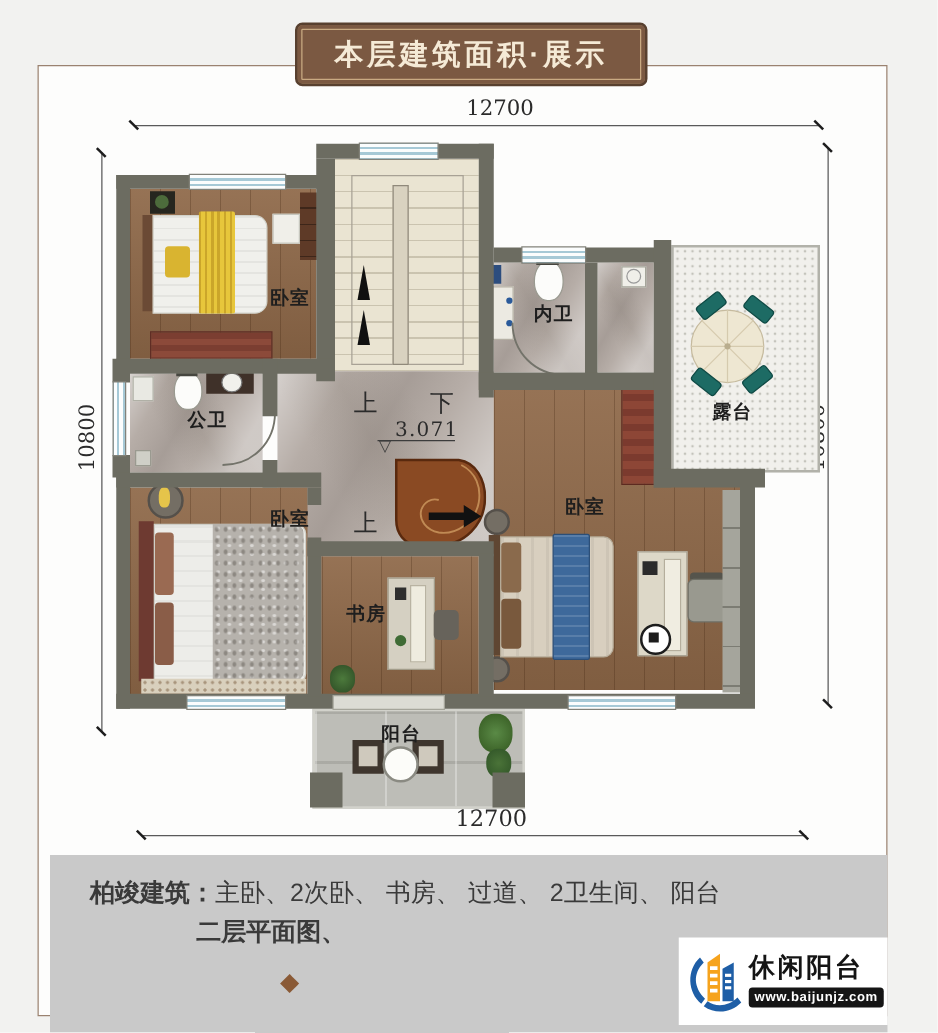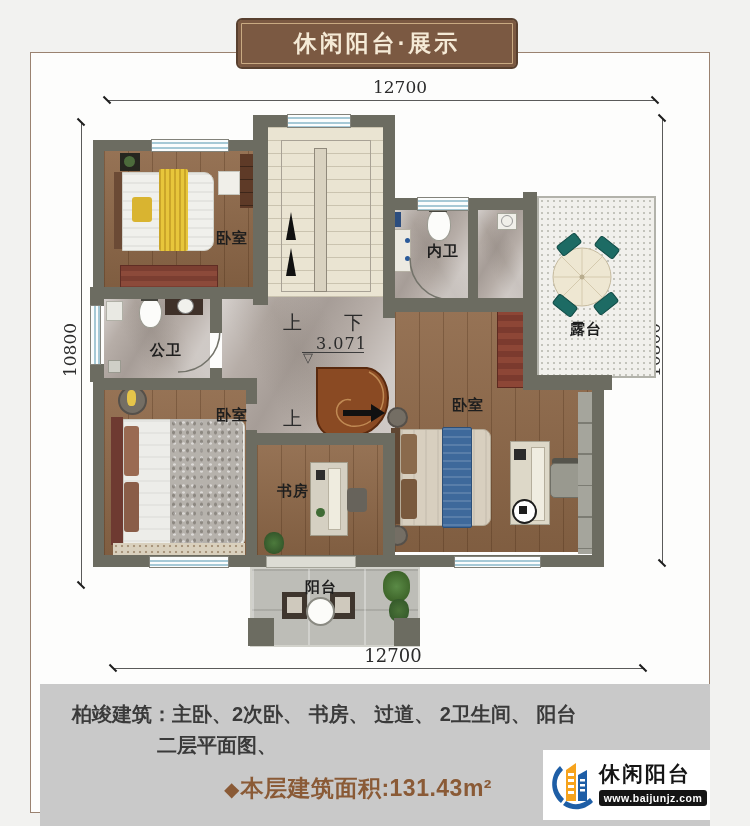--- a/index.html
+++ b/index.html
@@ -197,50 +197,49 @@
 <div class="winH" style="left:288px;top:115px;width:62px;height:12px;"></div>
 <div class="winH" style="left:418px;top:198px;width:50px;height:12px;"></div>
 <div class="winV" style="left:91px;top:306px;width:9px;height:58px;"></div>
 <div class="winH" style="left:150px;top:557px;width:78px;height:10px;"></div>
 <div class="winH" style="left:455px;top:557px;width:85px;height:10px;"></div>
 <div class="a" style="left:267px;top:557px;width:88px;height:10px;background:#dcdcd4;box-shadow:0 0 0 1px #a5a59a;"></div>
 
 <div class="rl" style="left:216px;top:229px;">卧室</div>
 <div class="rl" style="left:427px;top:242px;">内卫</div>
 <div class="rl" style="left:570px;top:320px;">露台</div>
-<div class="rl" style="left:150px;top:341px;font-family:Liberation Mono, monospace;">公卫</div>
+<div class="rl" style="left:150px;top:327px;font-family:Liberation Mono, monospace;">公卫</div>
 <div class="rl" style="left:216px;top:406px;">卧室</div>
 <div class="rl" style="left:277px;top:482px;">书房</div>
 <div class="rl" style="left:452px;top:396px;">卧室</div>
 <div class="rl" style="left:305px;top:578px;">阳台</div>
 
 <div class="cad" style="left:283px;top:310px;font-size:19px;">上</div>
 <div class="cad" style="left:344px;top:310px;font-size:19px;">下</div>
 <div class="cad" style="left:316px;top:334px;font-size:16px;letter-spacing:1px;">3.071</div>
 <div class="a" style="left:302px;top:352px;width:62px;height:1px;background:#3c3c3c;"></div>
 <div class="cad" style="left:303px;top:350px;font-size:13px;color:#3c3c3c;">▽</div>
 <div class="cad" style="left:283px;top:406px;font-size:19px;">上</div>
 
 <div class="a" style="left:236px;top:18px;width:278px;height:47px;background:#7b5942;border:2px solid #58402f;border-radius:6px;
             box-shadow:inset 0 0 0 3px #7b5942, inset 0 0 0 4px #c9aa82;display:flex;align-items:center;justify-content:center;">
-  <span style="color:#f5ead6;font-size:23px;font-weight:700;letter-spacing:3px;">休闲阳台·展示</span>
+  <span style="color:#f5ead6;font-size:23px;font-weight:700;letter-spacing:3px;">本层建筑面积·展示</span>
 </div>
 
 <div class="a" style="left:40px;top:684px;width:670px;height:142px;background:#c9c9c9;"></div>
 
 <div class="a" style="left:72px;top:701px;width:600px;font-size:20px;color:#3a3a3a;white-space:nowrap;">
-  <span style="font-weight:800;">柏竣建筑：</span><span style="font-weight:700;">主卧、2次卧、 书房、 过道、 2卫生间、 阳台</span>
+  <span style="font-weight:800;">柏竣建筑：</span><span style="font-weight:400;">主卧、2次卧、 书房、 过道、 2卫生间、 阳台</span>
 </div>
 <div class="a" style="left:157px;top:732px;width:300px;font-size:20px;color:#3a3a3a;font-weight:600;">
   <span>二层平面图、</span>
 </div>
 
 <div class="a" style="left:224px;top:773px;width:320px;display:flex;align-items:center;color:#8a5a36;">
   <span style="font-size:20px;margin-right:1px;">◆</span>
-  <span style="font-size:23px;font-weight:800;letter-spacing:.5px;">本层建筑面积:131.43m²</span>
 </div>
 
 <div class="a" style="left:543px;top:750px;width:167px;height:70px;background:#fff;">
   <svg style="position:absolute;left:6px;top:7px;" width="46" height="56" viewBox="0 0 46 56">
     <path d="M12 46 C1 37 0 19 11 9 L14 13 C5 22 6 33 15 42 Z" fill="#1e5ea6"></path>
     <polygon points="17,13 27,6 27,44 17,44" fill="#f6a31d"></polygon>
     <rect x="19" y="16" width="6" height="3" fill="#fff"></rect>
       <rect x="19" y="22" width="6" height="3" fill="#fff"></rect>
     <rect x="19" y="28" width="6" height="3" fill="#fff"></rect>
       <rect x="19" y="34" width="6" height="3" fill="#fff"></rect>

